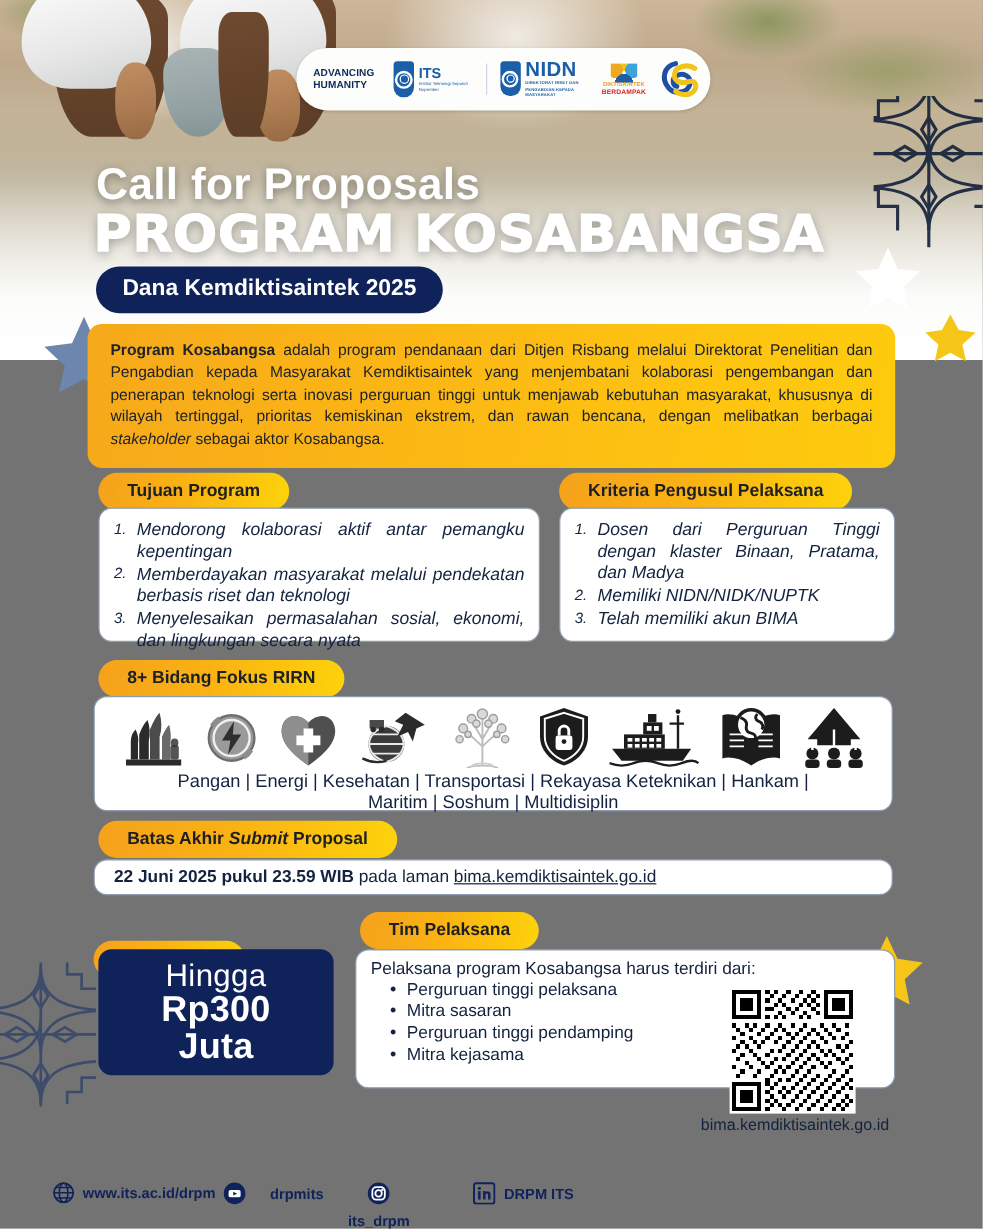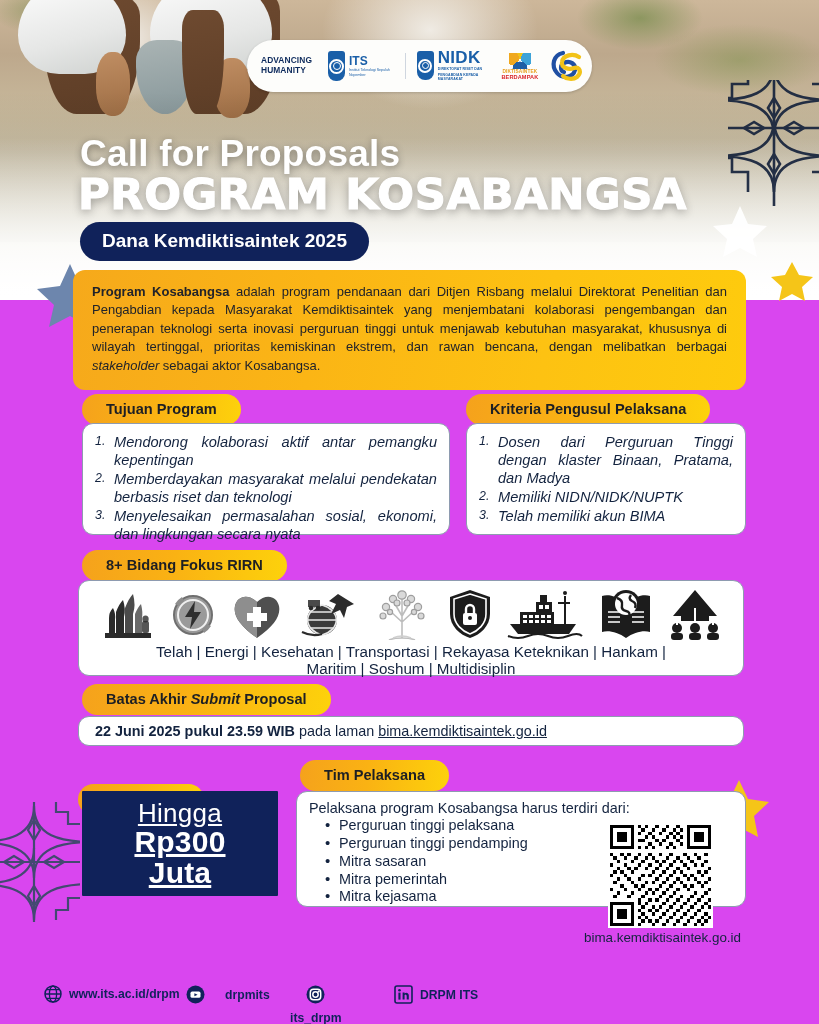--- a/index.html
+++ b/index.html
@@ -5,21 +5,21 @@
   * { box-sizing: border-box; margin: 0; padding: 0; }
   html, body {
     width: 819px; height: 1024px;
     font-family: "Liberation Sans", sans-serif;
     background: #ffffff;
     overflow: hidden;
   }
   .poster {
     position: relative;
     width: 819px; height: 1024px;
-    background: #d946ef;
+    background: #737373;
     overflow: hidden;
   }
 
   
   .hero {
     position: absolute; left: 0; top: 0; width: 819px; height: 300px;
     overflow: hidden;
   }
   .hero-photo {
     position: absolute; inset: 0;
@@ -167,23 +167,23 @@
 
   .sec-batas-pill { position:absolute; left: 82px; top: 684px; }
   .sec-batas-card { position:absolute; left: 78px; top: 716px; width: 666px; height: 30px;
                     display:flex; align-items:center; padding: 0 16px; font-size: 14.4px; }
   .sec-batas-card b { font-weight: 800; }
   .sec-batas-card .link { text-decoration: underline; }
 
   .sec-dana-pill { position:absolute; left: 78px; top: 760px; margin-top: 24px; }
   .dana-box {
     position:absolute; left: 82px; top: 791px; width: 196px; height: 105px;
-    background: #10225a; border-radius: 1px;
+    background: #10225a; border-radius: 11px;
     display:flex; flex-direction:column; align-items:center; justify-content:center;
-    color:#ffffff; line-height: 1.0; text-decoration: underline;
+    color:#ffffff; line-height: 1.0;
   }
   .dana-l1 { font-size: 26px; font-weight: 400; letter-spacing:.3px; }
   .dana-l2 { font-size: 30px; font-weight: 800; letter-spacing:.2px; margin-top: 1px; }
   .dana-l3 { font-size: 30px; font-weight: 800; letter-spacing:.2px; margin-top: 1px; }
 
   .sec-tim-pill { position:absolute; left: 300px; top: 760px; }
   .sec-tim-card { position:absolute; left: 296px; top: 791px; width: 450px; height: 116px; padding: 8px 12px; }
   .tim-intro { font-size: 14.4px; margin-bottom: 1px; }
   ul.dots { list-style: none; font-size: 14.4px; line-height: 1.24; padding-left: 16px; }
   ul.dots li { position: relative; padding-left: 14px; }
@@ -288,21 +288,21 @@
         <div class="its-txt">ITS</div>
         <div class="its-sub">Institut Teknologi Sepuluh Nopember</div>
       </div>
     </div>
     <div class="divider-l"></div>
     <div class="lg">
       <div class="drpm-mark">
           <div class="ring"></div>
         </div>
       <div>
-        <div class="drpm-txt">NIDK</div>
+        <div class="drpm-txt">NIDN</div>
         <div class="drpm-sub">DIREKTORAT RISET DAN</div>
         <div class="drpm-sub">PENGABDIAN KEPADA MASYARAKAT</div>
       </div>
     </div>
     <div class="lg dikti-logo">
       <div class="dikti-bird"></div>
       <div class="dikti-t1">DIKTISAINTEK</div>
       <div class="dikti-t2">BERDAMPAK</div>
     </div>
     <div class="anniv">
@@ -453,21 +453,21 @@
           <circle cx="28" cy="40" r="5"></circle>
             <rect x="22" y="45" width="12" height="7" rx="3"></rect>
           <circle cx="46" cy="40" r="5"></circle>
             <rect x="40" y="45" width="12" height="7" rx="3"></rect>
         </g>
         <path d="M28 20 V34 M10 34 h36 M10 34 v3 M46 34 v3" stroke="#ffffff" stroke-width="2" fill="none"></path>
       </svg>
 
     </div>
     <div class="rirn-caption">
-      <div>Telah | Energi | Kesehatan | Transportasi | Rekayasa Keteknikan | Hankam |</div>
+      <div>Pangan | Energi | Kesehatan | Transportasi | Rekayasa Keteknikan | Hankam |</div>
       <div>Maritim | Soshum | Multidisiplin</div>
     </div>
   </div>
 
   <div class="pill sec-batas-pill"><span>Batas Akhir </span><i>Submit</i><span> Proposal</span></div>
   <div class="card sec-batas-card">
     <div>
       <b>22 Juni 2025 pukul 23.59 WIB</b><span> pada laman </span><span class="link">bima.kemdiktisaintek.go.id</span>
     </div>
   </div>
@@ -477,23 +477,22 @@
     <div class="dana-l1">Hingga</div>
     <div class="dana-l2">Rp300</div>
     <div class="dana-l3">Juta</div>
   </div>
 
   <div class="pill sec-tim-pill">Tim Pelaksana</div>
   <div class="card sec-tim-card">
     <div class="tim-intro">Pelaksana program Kosabangsa harus terdiri dari:</div>
     <ul class="dots">
       <li>Perguruan tinggi pelaksana</li>
+      <li>Mitra sasaran</li>
       <li>Perguruan tinggi pendamping</li>
-      <li>Mitra sasaran</li>
-      <li>Mitra pemerintah</li>
       <li>Mitra kejasama</li>
     </ul>
   </div>
 
   <div class="qr">
     <svg width="101" height="101" viewBox="0 0 29 29" shape-rendering="crispEdges">
       <rect width="29" height="29" fill="#ffffff"></rect>
       <g fill="#000000">
         <rect x="0" y="0" width="7" height="1"></rect>
           <rect x="0" y="6" width="7" height="1"></rect>

